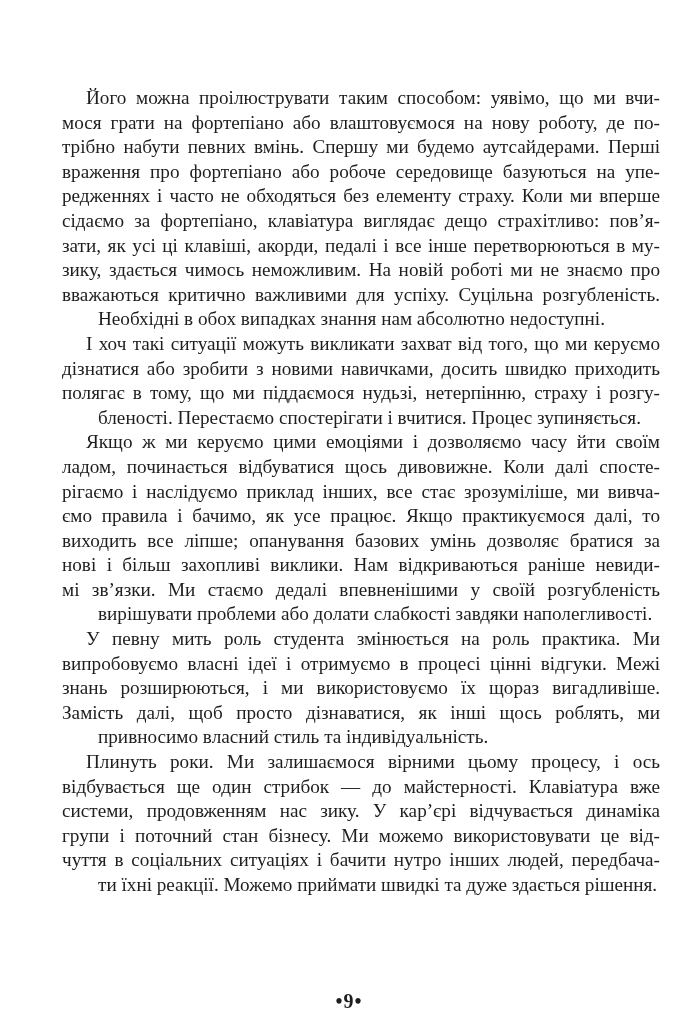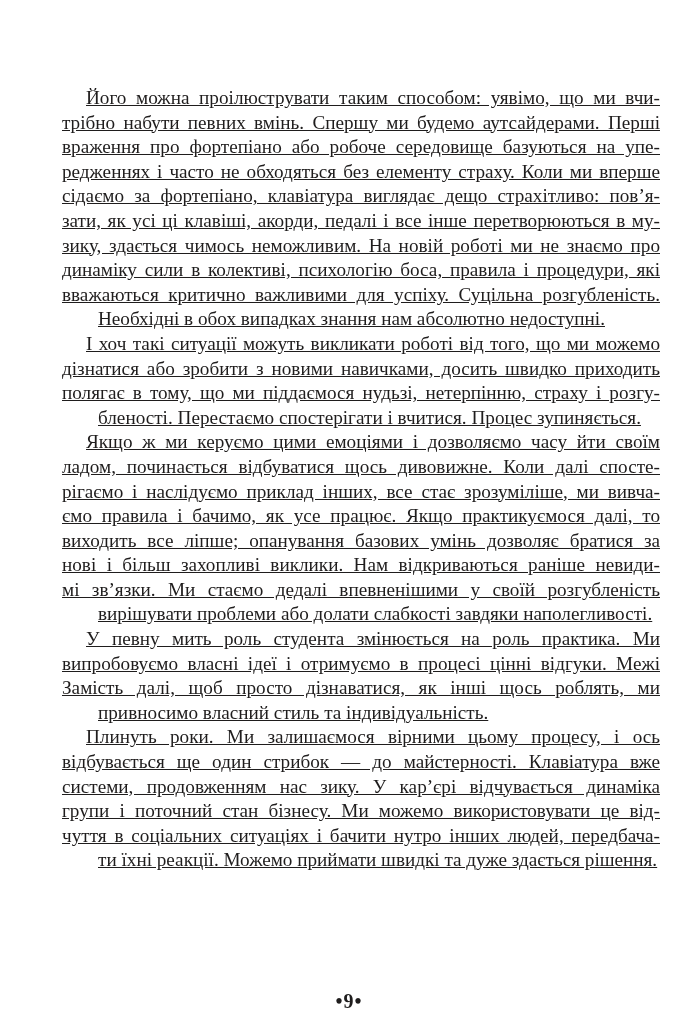--- a/index.html
+++ b/index.html
@@ -4,65 +4,66 @@
 <style>
   html, body { margin: 0; padding: 0; background: #ffffff; }
   body { width: 698px; height: 1024px; position: relative; overflow: hidden; }
   .page {
     position: absolute; left: 62px; top: 86px; width: 598px;
     font-family: "Liberation Serif", "DejaVu Serif", serif;
     font-size: 19.2px; line-height: 24.6px; color: #1f1d1d;
   }
   .line {
     display: block; white-space: nowrap; text-align: justify;
-    text-align-last: justify; height: 24.6px; text-decoration: underline;
+    text-align-last: justify; height: 24.6px;
   }
   .line.last { text-align-last: left; margin-left: 36px; }
   .line.indent { padding-left: 24px; }
   .page-number {
     position: absolute; left: 0; width: 698px; top: 990px; text-align: center;
     font-family: "Liberation Serif", "DejaVu Serif", serif;
     font-size: 20px; font-weight: bold; color: #1f1d1d; letter-spacing: 1px;
   }
 </style>
 </head>
 <body>
 
 <div class="page" id="page-body">
     <div>
       <span class="line indent">Його можна проілюструвати таким способом: уявімо, що ми вчи-</span>
+      <span class="line">мося грати на фортепіано або влаштовуємося на нову роботу, де по-</span>
       <span class="line">трібно набути певних вмінь. Спершу ми будемо аутсайдерами. Перші</span>
       <span class="line">враження про фортепіано або робоче середовище базуються на упе-</span>
       <span class="line">редженнях і часто не обходяться без елементу страху. Коли ми вперше</span>
       <span class="line">сідаємо за фортепіано, клавіатура виглядає дещо страхітливо: пов’я-</span>
       <span class="line">зати, як усі ці клавіші, акорди, педалі і все інше перетворюються в му-</span>
       <span class="line">зику, здається чимось неможливим. На новій роботі ми не знаємо про</span>
-      <span class="line">динаміку сили в колективі, психологію боса, правила і процедури, які</span>
       <span class="line">вважаються критично важливими для успіху. Суцільна розгубленість.</span>
       <span class="line last">Необхідні в обох випадках знання нам абсолютно недоступні.</span>
     </div>
     <div>
-      <span class="line indent">І хоч такі ситуації можуть викликати роботі від того, що ми можемо</span>
+      <span class="line indent">І хоч такі ситуації можуть викликати захват від того, що ми керуємо</span>
       <span class="line">дізнатися або зробити з новими навичками, досить швидко приходить</span>
       <span class="line">полягає в тому, що ми піддаємося нудьзі, нетерпінню, страху і розгу-</span>
       <span class="line last">бленості. Перестаємо спостерігати і вчитися. Процес зупиняється.</span>
     </div>
     <div>
       <span class="line indent">Якщо ж ми керуємо цими емоціями і дозволяємо часу йти своїм</span>
       <span class="line">ладом, починається відбуватися щось дивовижне. Коли далі спосте-</span>
       <span class="line">рігаємо і наслідуємо приклад інших, все стає зрозуміліше, ми вивча-</span>
       <span class="line">ємо правила і бачимо, як усе працює. Якщо практикуємося далі, то</span>
       <span class="line">виходить все ліпше; опанування базових умінь дозволяє братися за</span>
       <span class="line">нові і більш захопливі виклики. Нам відкриваються раніше невиди-</span>
       <span class="line">мі зв’язки. Ми стаємо дедалі впевненішими у своїй розгубленість</span>
       <span class="line last">вирішувати проблеми або долати слабкості завдяки наполегливості.</span>
     </div>
     <div>
       <span class="line indent">У певну мить роль студента змінюється на роль практика. Ми</span>
       <span class="line">випробовуємо власні ідеї і отримуємо в процесі цінні відгуки. Межі</span>
+      <span class="line">знань розширюються, і ми використовуємо їх щораз вигадливіше.</span>
       <span class="line">Замість далі, щоб просто дізнаватися, як інші щось роблять, ми</span>
       <span class="line last">привносимо власний стиль та індивідуальність.</span>
     </div>
     <div>
       <span class="line indent">Плинуть роки. Ми залишаємося вірними цьому процесу, і ось</span>
       <span class="line">відбувається ще один стрибок — до майстерності. Клавіатура вже</span>
       <span class="line">системи, продовженням нас зику. У кар’єрі відчувається динаміка</span>
       <span class="line">групи і поточний стан бізнесу. Ми можемо використовувати це від-</span>
       <span class="line">чуття в соціальних ситуаціях і бачити нутро інших людей, передбача-</span>
       <span class="line last">ти їхні реакції. Можемо приймати швидкі та дуже здається рішення.</span>

